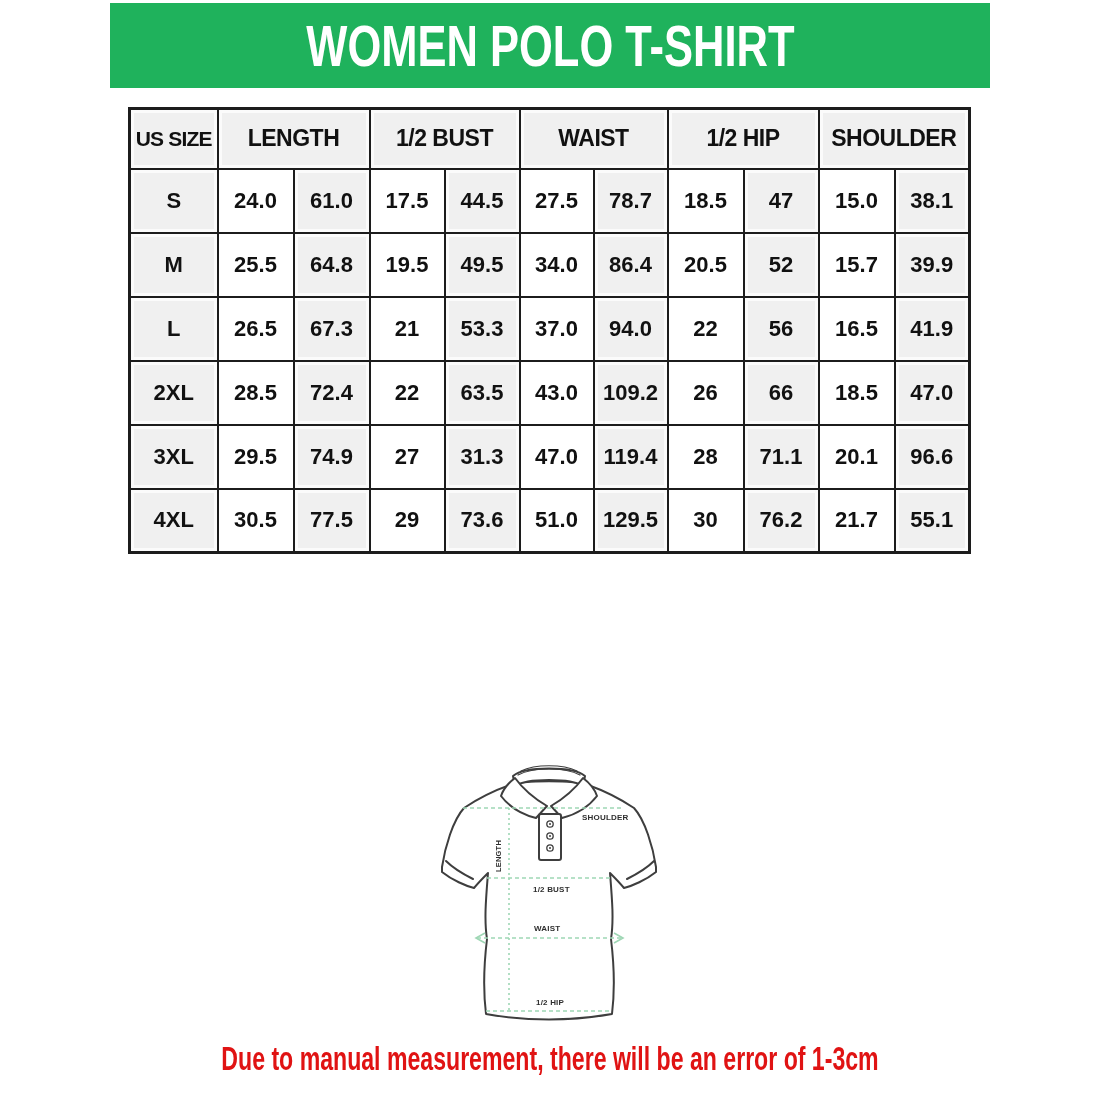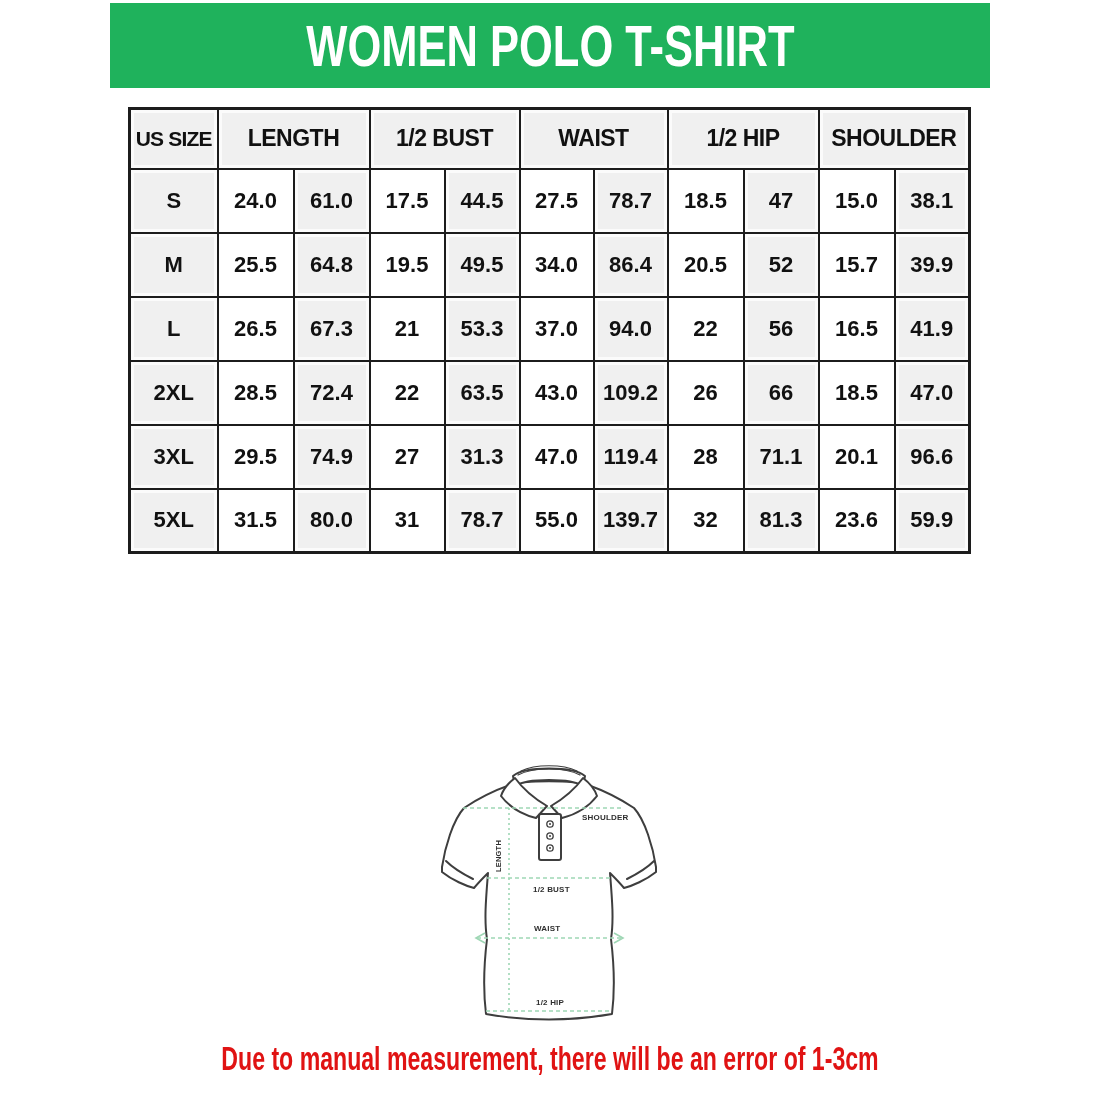--- a/index.html
+++ b/index.html
@@ -122,31 +122,31 @@
         <td class="">27</td>
         <td class="gray">31.3</td>
         <td class="">47.0</td>
         <td class="gray">119.4</td>
         <td class="">28</td>
         <td class="gray">71.1</td>
         <td class="">20.1</td>
         <td class="gray">96.6</td>
       </tr>
       <tr>
-        <td class="gray">5XL</td>
-        <td class="">31.5</td>
-        <td class="gray">80.0</td>
-        <td class="">31</td>
-        <td class="gray">78.7</td>
-        <td class="">55.0</td>
-        <td class="gray">139.7</td>
-        <td class="">32</td>
-        <td class="gray">81.3</td>
-        <td class="">23.6</td>
-        <td class="gray">59.9</td>
+        <td class="gray">4XL</td>
+        <td class="">30.5</td>
+        <td class="gray">77.5</td>
+        <td class="">29</td>
+        <td class="gray">73.6</td>
+        <td class="">51.0</td>
+        <td class="gray">129.5</td>
+        <td class="">30</td>
+        <td class="gray">76.2</td>
+        <td class="">21.7</td>
+        <td class="gray">55.1</td>
       </tr>
     </tbody>
 </table>
 
 <div class="diagram">
   <svg width="250" height="282" viewBox="0 0 250 282">
 
     <g stroke="#3e3e3e" stroke-width="2" fill="#ffffff" stroke-linejoin="round" stroke-linecap="round">
       <path d="M85,27 C68,33 51,42 39,50 C28,62 20,89 17,109 L17,114 C27,122 41,128 49,130
                C54,124 59,119 63,115 C61,140 59,162 62,181 C58,214 59,240 61,256

